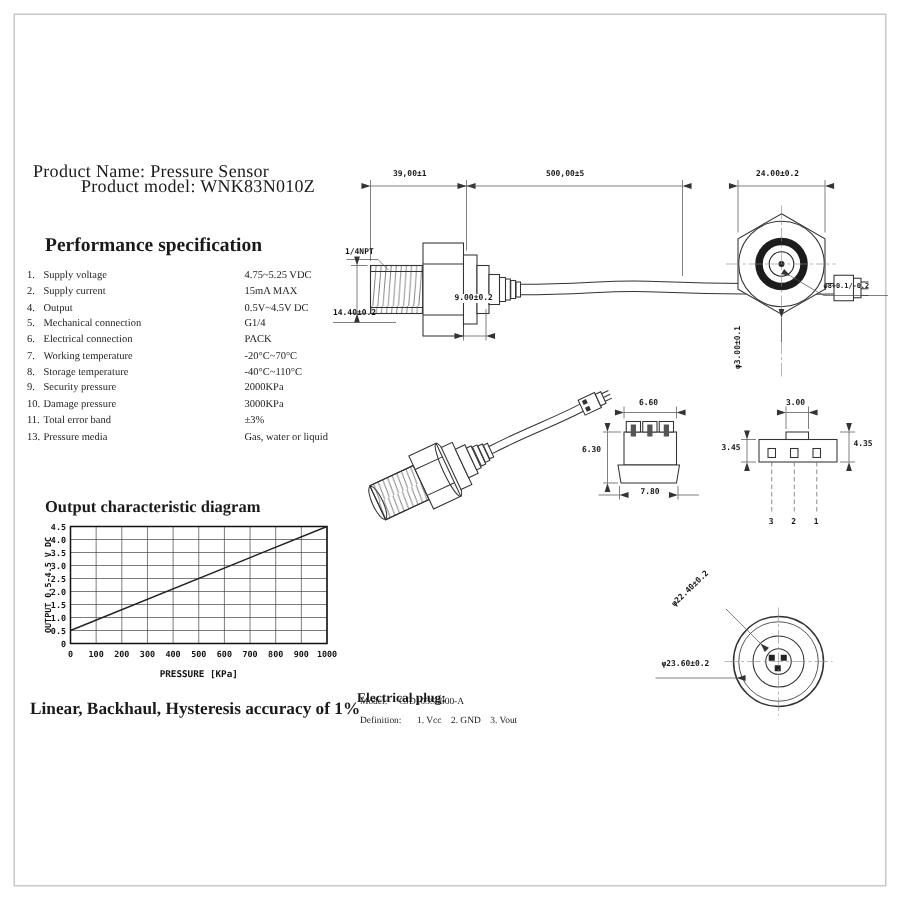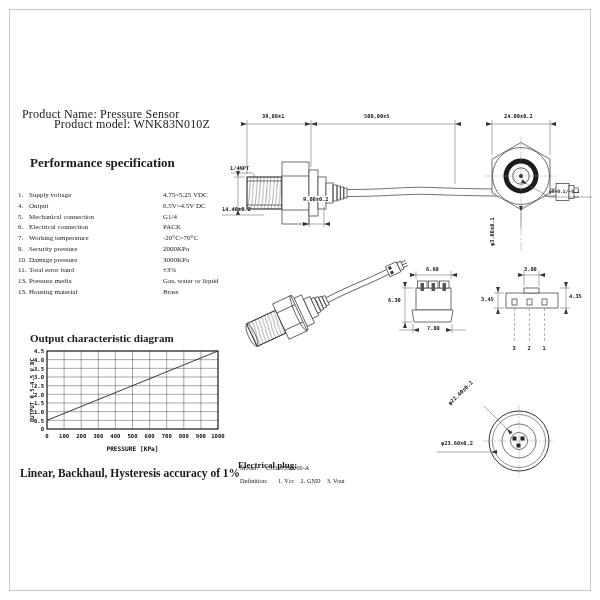--- a/index.html
+++ b/index.html
@@ -3,21 +3,21 @@
 <meta charset="utf-8">
 <style>
   html,body{margin:0;padding:0;}
   body{width:600px;height:600px;position:relative;background:#ffffff;overflow:hidden;
        font-family:"Liberation Serif",serif;color:#1a1a1a;}
   .frame{position:absolute;left:9px;top:9px;right:9px;bottom:9px;border:1px solid #c7c7c7;}
   .abs{position:absolute;white-space:nowrap;}
   .prod-line{font-size:12px;font-weight:400;letter-spacing:.2px;}
   .sec-title{font-size:13px;font-weight:600;}
   .sub-title{font-size:11px;font-weight:600;}
-  .spec-list{position:absolute;left:18px;top:179px;width:220px;margin-top:12px;}
+  .spec-list{position:absolute;left:18px;top:179px;width:220px;}
   .spec-row{position:relative;height:10.75px;font-size:7px;color:#222;}
   .spec-no{display:inline-block;min-width:9px;}
   .spec-label{margin-left:2px;}
   .spec-value{position:absolute;left:145px;top:0;}
   .note{font-size:11.5px;font-weight:600;}
   .dim{position:absolute;font:700 5.3px "DejaVu Sans Mono",monospace;color:#141414;white-space:nowrap;}
   .dim.bg{background:#fff;padding:0 1px;}
   .rot90{transform:rotate(-90deg);transform-origin:0 100%;}
   .rot45{transform:rotate(-44deg);transform-origin:0 100%;}
   .tiny{font-size:4.6px;}
@@ -45,20 +45,24 @@
 <div class="abs prod-line" style="left:22px;top:117px;margin-left:32px;">Product model: WNK83N010Z</div>
 
 <div class="abs sec-title" style="left:30px;top:155px;">Performance specification</div>
 <div class="spec-list">
 
     <div class="spec-row">
       <span class="spec-no">1.</span><span class="spec-label">Supply voltage</span>
       <span class="spec-value">4.75~5.25  VDC</span>
     </div>
 
+    <div class="spec-row">
+      <span class="spec-no">2.</span><span class="spec-label">Supply current</span>
+      <span class="spec-value">15mA  MAX</span>
+    </div>
 
 
     <div class="spec-row">
       <span class="spec-no">4.</span><span class="spec-label">Output</span>
       <span class="spec-value">0.5V~4.5V  DC</span>
     </div>
 
     <div class="spec-row">
       <span class="spec-no">5.</span><span class="spec-label">Mechanical connection</span>
       <span class="spec-value">G1/4</span>
@@ -67,20 +71,24 @@
     <div class="spec-row">
       <span class="spec-no">6.</span><span class="spec-label">Electrical connection</span>
       <span class="spec-value">PACK</span>
     </div>
 
     <div class="spec-row">
       <span class="spec-no">7.</span><span class="spec-label">Working temperature</span>
       <span class="spec-value">-20°C~70°C</span>
     </div>
 
+    <div class="spec-row">
+      <span class="spec-no">8.</span><span class="spec-label">Storage temperature</span>
+      <span class="spec-value">-40°C~110°C</span>
+    </div>
 
     <div class="spec-row">
       <span class="spec-no">9.</span><span class="spec-label">Security pressure</span>
       <span class="spec-value">2000KPa</span>
     </div>
 
     <div class="spec-row">
       <span class="spec-no">10.</span><span class="spec-label">Damage pressure</span>
       <span class="spec-value">3000KPa</span>
     </div>
@@ -88,24 +96,20 @@
     <div class="spec-row">
       <span class="spec-no">11.</span><span class="spec-label">Total error band</span>
       <span class="spec-value">±3%</span>
     </div>
 
     <div class="spec-row">
       <span class="spec-no">13.</span><span class="spec-label">Pressure media</span>
       <span class="spec-value">Gas, water or liquid</span>
     </div>
 
-    <div class="spec-row">
-      <span class="spec-no">13.</span><span class="spec-label">Housing material</span>
-      <span class="spec-value">Brass</span>
-    </div>
   </div>
 
 <div class="abs sub-title" style="left:30px;top:332px;">Output characteristic diagram</div>
 <svg id="chart-svg" style="left:28px;top:340px;" width="215" height="120" viewBox="0 0 215 120">
     <line class="cg" x1="19" y1="11" x2="19" y2="89"></line>
     <text class="ct" text-anchor="middle" x="19" y="98">0</text>
     <line class="cg" x1="36.1" y1="11" x2="36.1" y2="89"></line>
     <text class="ct" text-anchor="middle" x="36.1" y="98">100</text>
     <line class="cg" x1="53.2" y1="11" x2="53.2" y2="89"></line>
     <text class="ct" text-anchor="middle" x="53.2" y="98">200</text>

